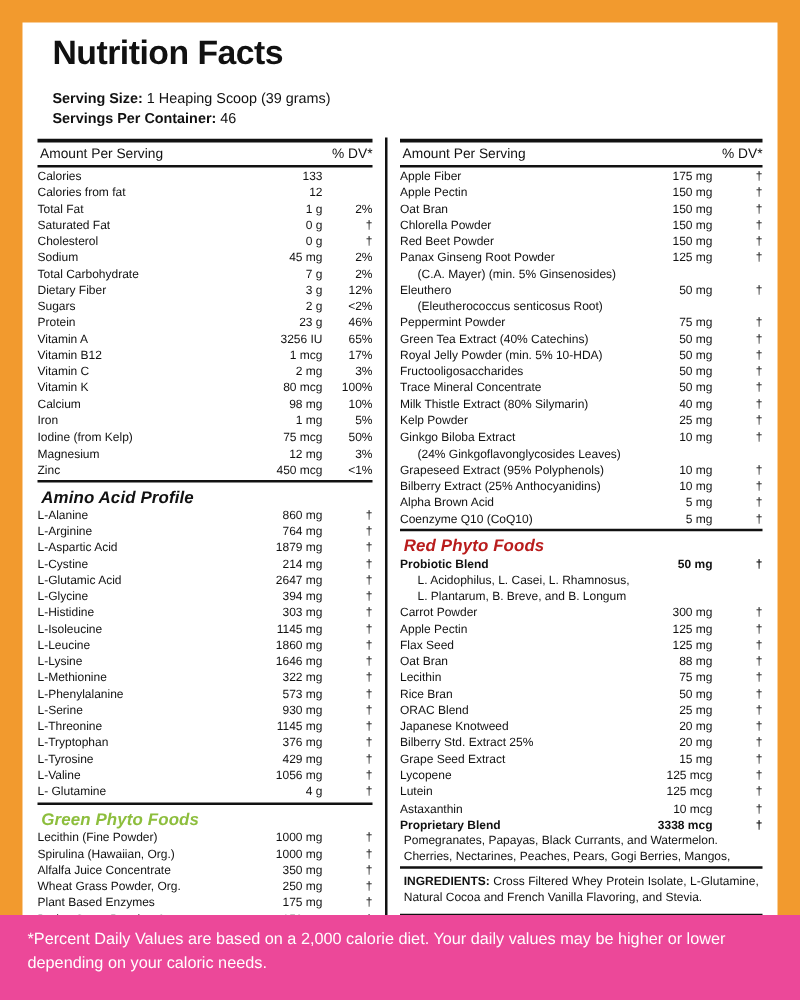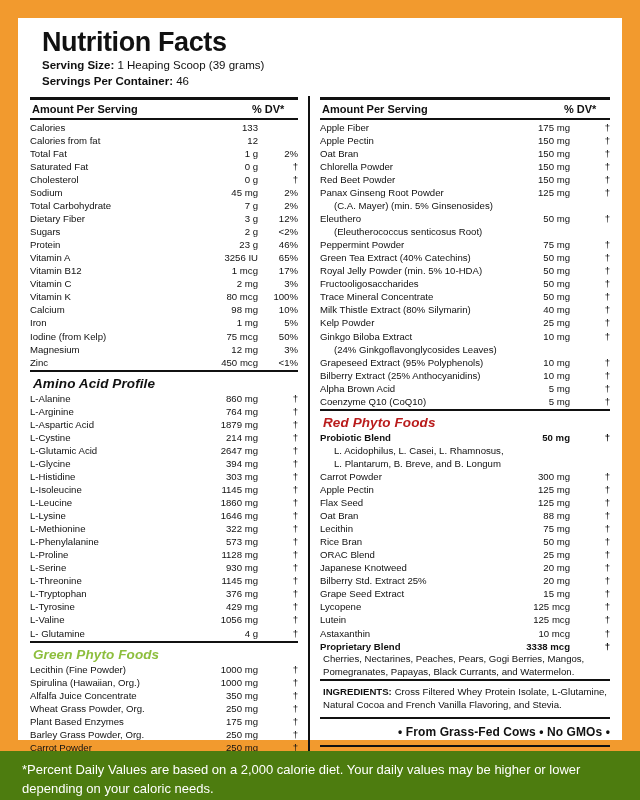--- a/index.html
+++ b/index.html
@@ -21,21 +21,21 @@
     left: 18px; top: 18px;
     width: 604px; height: 722px;
     background: #FFFFFF;
     padding: 10px 12px 4px 12px;
   }
   .title {
     font-size: 27px;
     font-weight: bold;
     letter-spacing: -0.4px;
     color: #111;
-    margin: 0 0 2px 12px;
+    margin: 0 0 16px 12px;
     line-height: 1.05;
   }
   .serving-line {
     font-size: 11.5px;
     color: #111;
     margin-left: 12px;
     line-height: 1.35;
   }
   .serving-line b { font-weight: bold; }
 
@@ -47,27 +47,27 @@
   .col-divider { width: 10px; display:flex; justify-content:center; }
   .col-divider .vline { width: 1.5px; background: #111; height: 100%; }
   .col-right { width: 296px; padding-left: 6px; }
 
   .rule-thick { border-top: 3px solid #111; margin: 1px 0; }
   .rule-med   { border-top: 2px solid #111; margin: 1px 0; }
 
   .hdr-row {
     display: flex;
     font-size: 11px;
-    font-weight: bold;
+    font-weight: normal;
     color: #111;
     padding: 2px 0 2px 2px;
     gap: 32px;
   }
   .hdr-row .h-name { flex: 1; }
-  .hdr-row .h-dv   { width: 46px; }
+  .hdr-row .h-dv   { width: 46px; text-align: right; }
 
   table.nt { width: 100%; border-collapse: collapse; }
   table.nt td {
     font-size: 9.6px;
     color: #111;
     padding: 0.4px 0;
     line-height: 1.28;
     vertical-align: top;
   }
   td.c-name { padding-left: 3px; }
@@ -111,22 +111,22 @@
     letter-spacing: 0.1px;
   }
   .footnote-dagger {
     font-size: 9.6px;
     color: #111;
     padding: 4px 0 0 3px;
   }
   .banner {
     position: absolute;
     left: 0; bottom: 0;
-    width: 640px; height: 49px;
-    background: #4d7c0f;
+    width: 640px; height: 68px;
+    background: #ec4899;
     color: #FFFFFF;
     font-size: 13px;
     line-height: 1.45;
     padding: 10px 22px 0 22px;
   }
 </style>
 </head>
 <body>
 
 <div id="page">
@@ -310,25 +310,20 @@
                 <td class="c-dv">†</td>
               </tr>
               <tr>
                 <td class="c-name">L-Methionine</td>
                 <td class="c-amt">322 mg</td>
                 <td class="c-dv">†</td>
               </tr>
               <tr>
                 <td class="c-name">L-Phenylalanine</td>
                 <td class="c-amt">573 mg</td>
-                <td class="c-dv">†</td>
-              </tr>
-              <tr>
-                <td class="c-name">L-Proline</td>
-                <td class="c-amt">1128 mg</td>
                 <td class="c-dv">†</td>
               </tr>
               <tr>
                 <td class="c-name">L-Serine</td>
                 <td class="c-amt">930 mg</td>
                 <td class="c-dv">†</td>
               </tr>
               <tr>
                 <td class="c-name">L-Threonine</td>
                 <td class="c-amt">1145 mg</td>
@@ -635,22 +630,22 @@
 
         <table class="nt">
           <tbody>
             <tr class="bold">
               <td class="c-name">Proprietary Blend</td>
               <td class="c-amt">3338 mcg</td>
               <td class="c-dv">†</td>
             </tr>
           </tbody>
         </table>
+        <div class="blend-desc">Pomegranates, Papayas, Black Currants, and Watermelon.</div>
         <div class="blend-desc">Cherries, Nectarines, Peaches, Pears, Gogi Berries, Mangos,</div>
-        <div class="blend-desc">Pomegranates, Papayas, Black Currants, and Watermelon.</div>
 
         <div class="rule-med"></div>
 
         <div class="ingredients">
           <b>INGREDIENTS:</b>
           <span>Cross Filtered Whey Protein Isolate, L-Glutamine, Natural Cocoa and French Vanilla Flavoring, and Stevia.</span>
         </div>
 
         <div class="rule-med"></div>
         <div class="claims">• From Grass-Fed Cows • No GMOs •</div>

